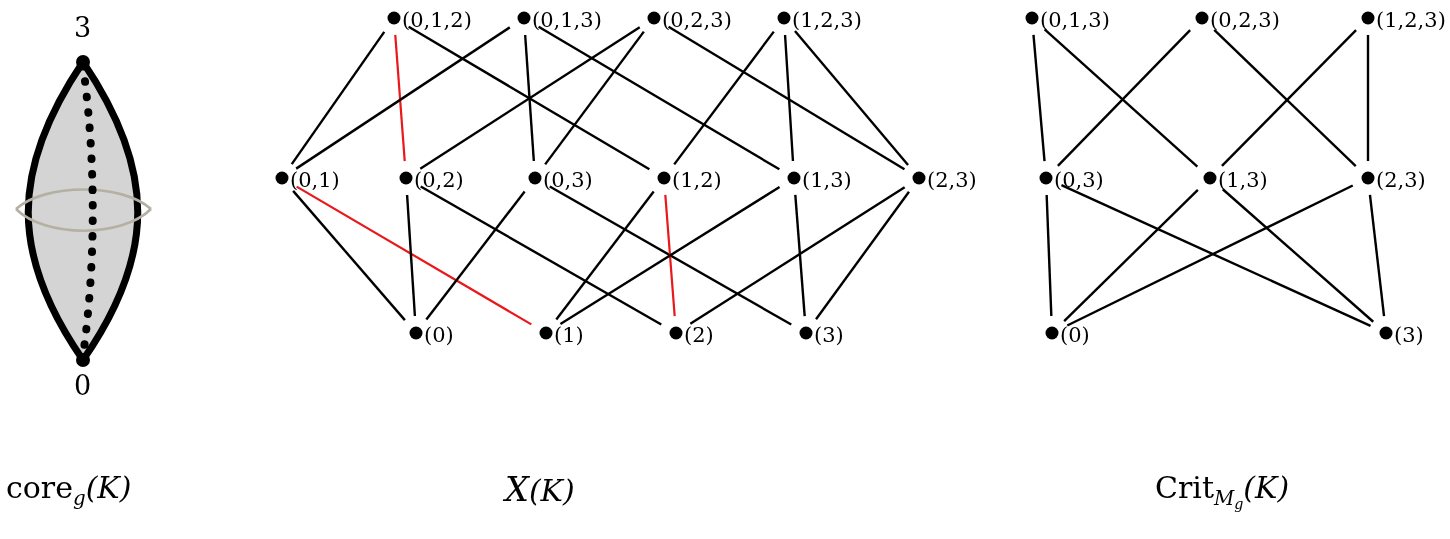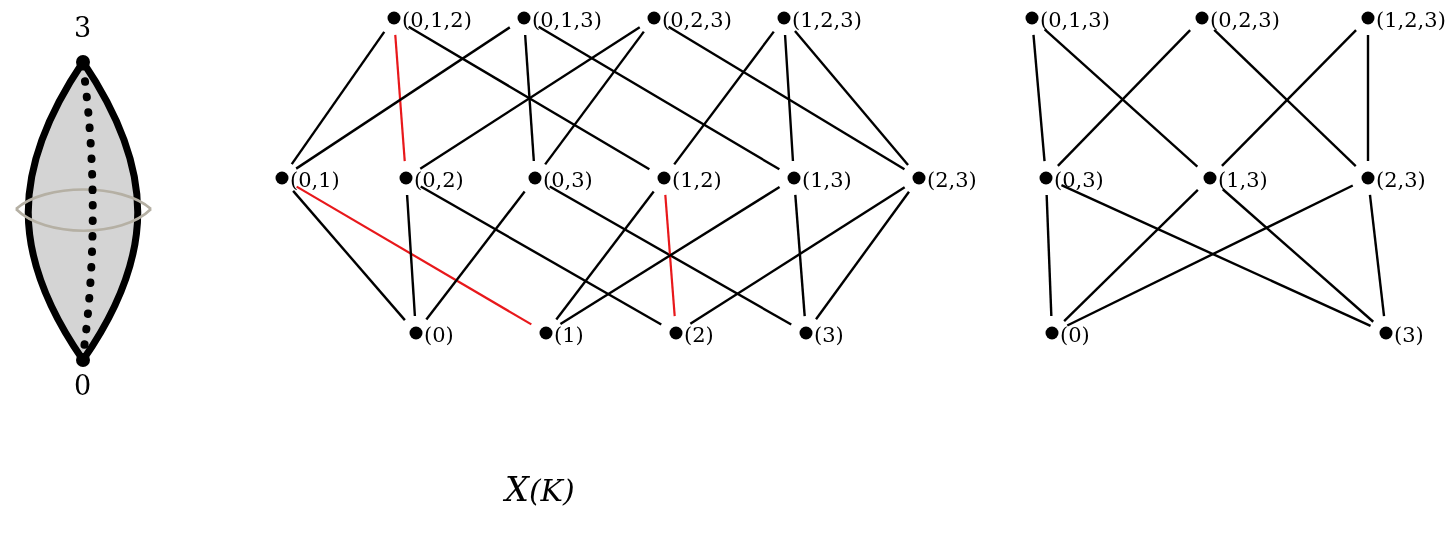--- a/index.html
+++ b/index.html
@@ -170,19 +170,25 @@
           <circle cx="1368" cy="178" r="6.5" fill="#000000"></circle>
           <text x="1376" y="187" class="node-label">(2,3)</text>
           <circle cx="1052" cy="333" r="6.5" fill="#000000"></circle>
           <text x="1060" y="342" class="node-label">(0)</text>
           <circle cx="1386" cy="333" r="6.5" fill="#000000"></circle>
           <text x="1394" y="342" class="node-label">(3)</text>
         </g>
     </svg>
   </div>
 
+  <div class="caption" style="left:6px; top:470px;">
+    <span>core</span><span class="sub">g</span><span class="it">(K)</span>
+  </div>
 
   <div class="caption" style="left:505px; top:470px;">
     <span class="script">X</span><span class="it">(K)</span>
   </div>
 
+  <div class="caption" style="left:1155px; top:470px;">
+    <span>Crit</span><span class="sub"><span>M</span><span class="subsub">g</span></span><span class="it">(K)</span>
+  </div>
 
 </div>
 
 </body></html>

